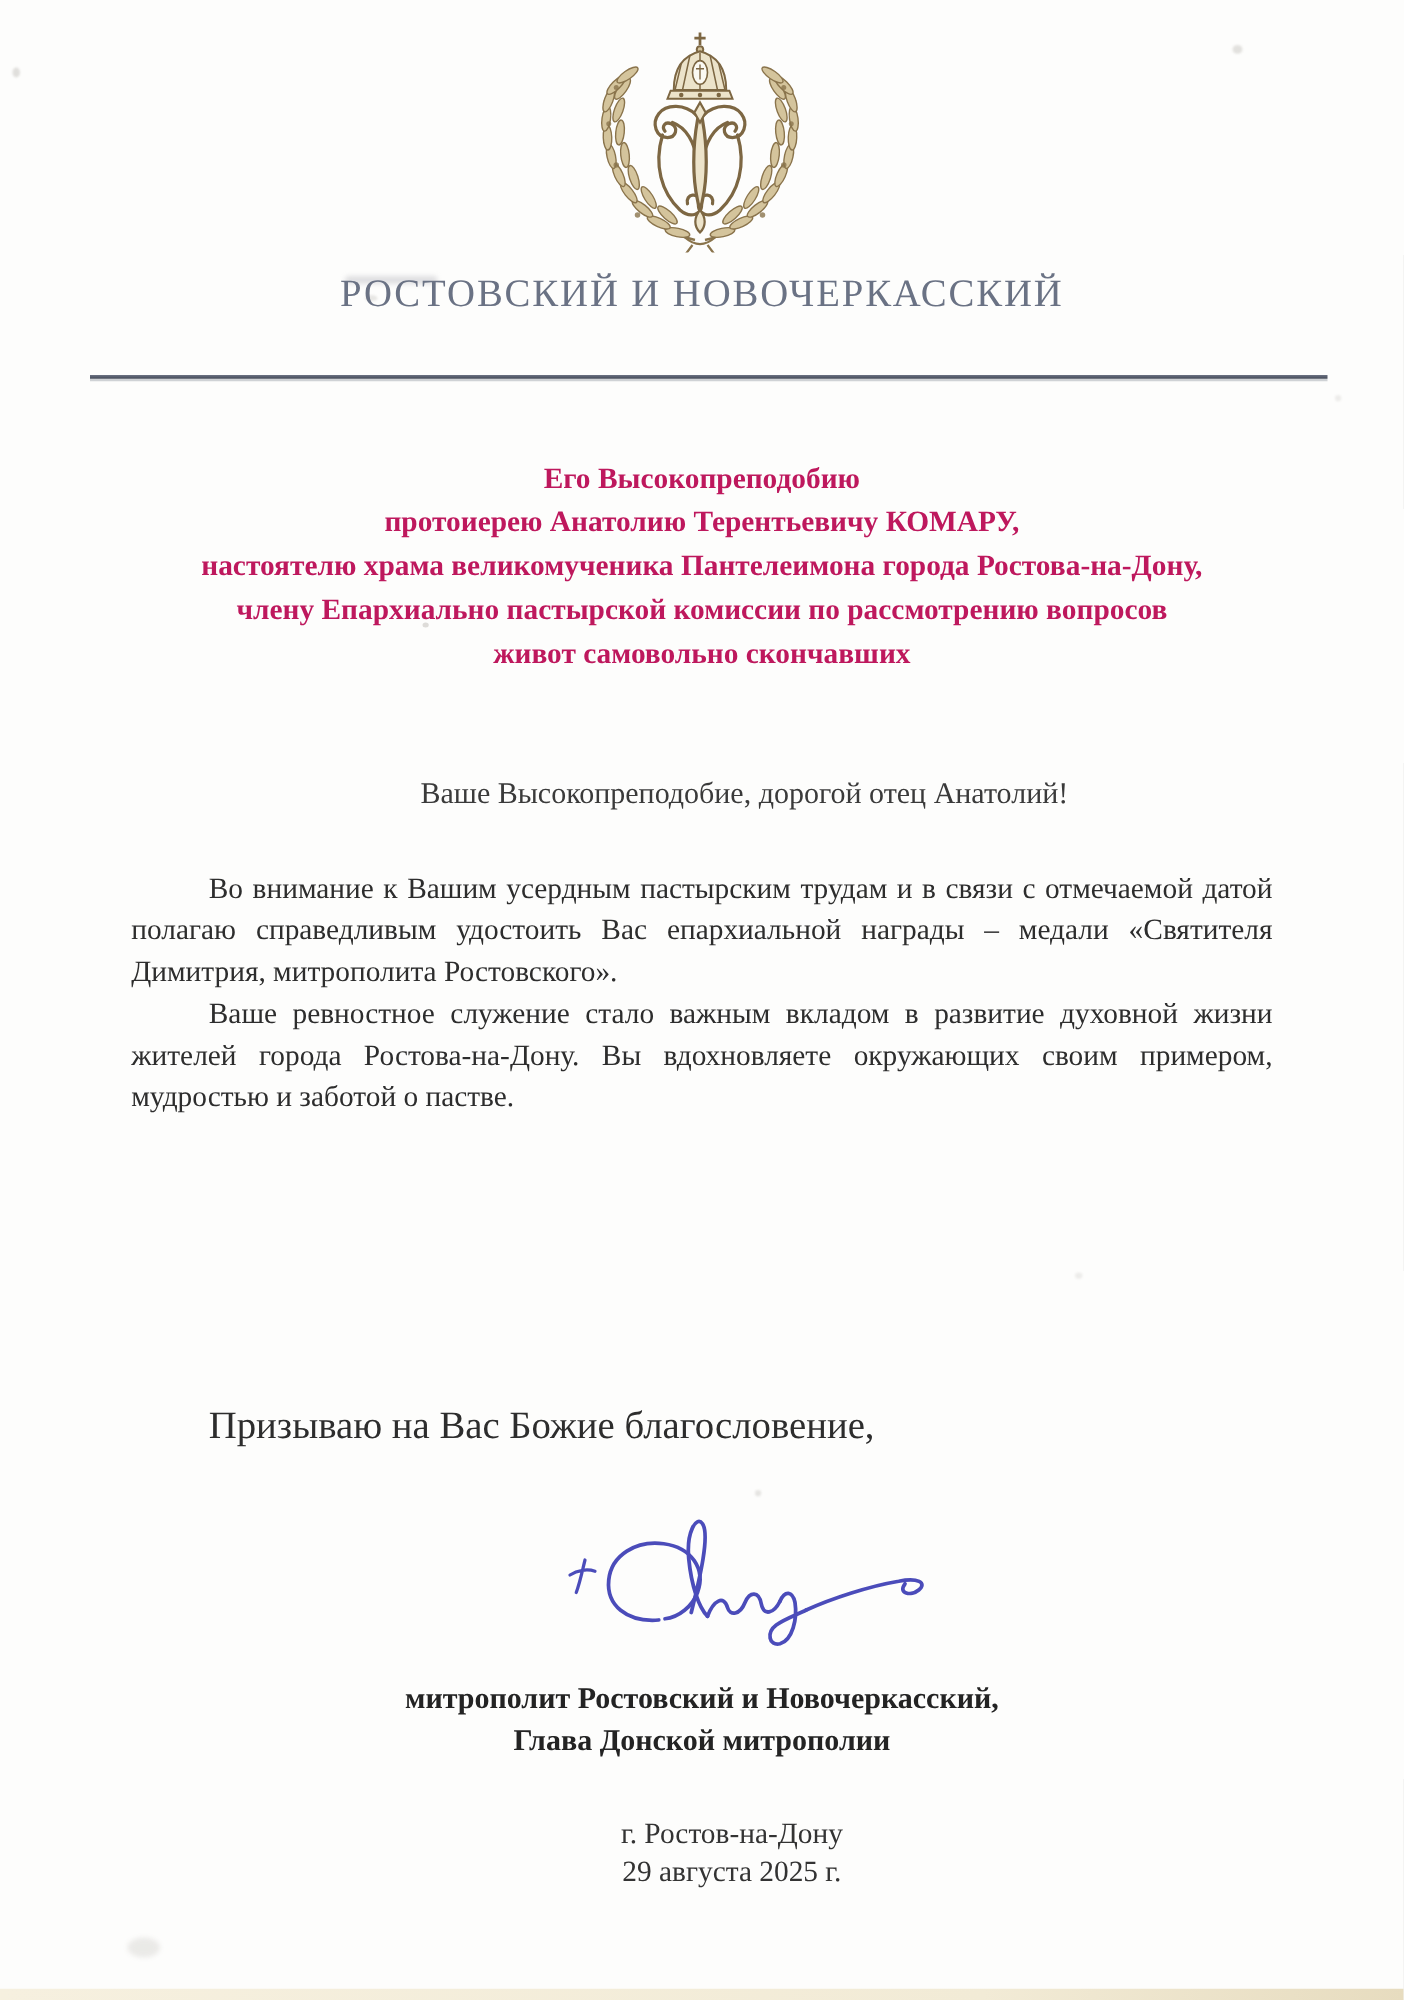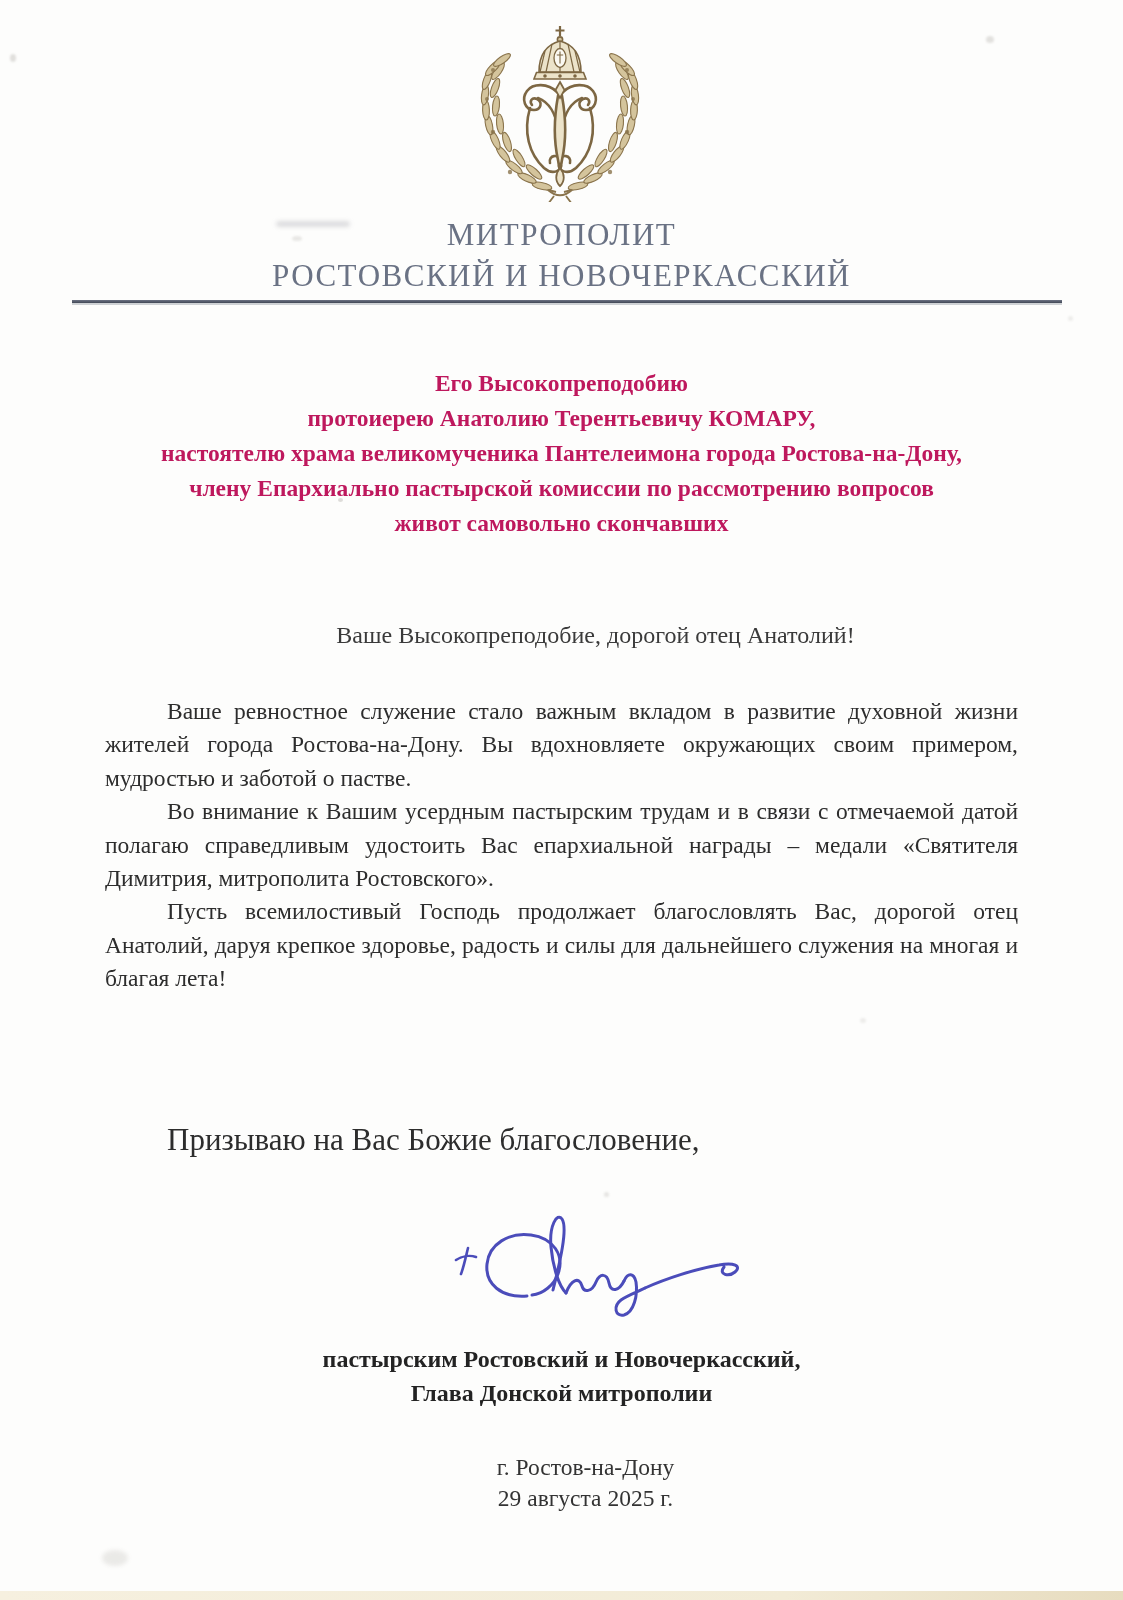--- a/index.html
+++ b/index.html
@@ -147,58 +147,56 @@
         </g>
         <use href="#mhalf" transform="translate(200,0) scale(-1,1)"></use>
         <path d="M98,76 C 94,98 94,122 98,140 C 99,147 101,147 102,140 C 106,122 106,98 102,76 C 101,70 99,70 98,76 Z" fill="#ece3ca"></path>
         <path d="M100,62 l4.5,8 -4.5,8 -4.5,-8 z" fill="#ece3ca" stroke-width="1.8"></path>
         <path d="M100,148 C 95,154 95,161 100,166 C 105,161 105,154 100,148 Z" fill="#ece3ca" stroke-width="1.8"></path>
       </g>
     </svg>
   </div>
 
   <div class="lh-title">
-    <span class="t1">МИТРОПОЛИТ</span>
     <span class="t2">РОСТОВСКИЙ И НОВОЧЕРКАССКИЙ</span>
   </div>
   <div class="lh-rule"></div>
 
   <section class="addressee">
     <div>Его Высокопреподобию</div>
     <div>протоиерею Анатолию Терентьевичу КОМАРУ,</div>
     <div>настоятелю храма великомученика Пантелеимона города Ростова-на-Дону,</div>
     <div>члену Епархиально пастырской комиссии по рассмотрению вопросов</div>
     <div>живот самовольно скончавших</div>
   </section>
 
   <div class="salutation">Ваше Высокопреподобие, дорогой отец Анатолий!</div>
 
   <section class="body-text">
+    <p>Во внимание к Вашим усердным пастырским трудам и в связи с отмечаемой датой полагаю справедливым удостоить Вас епархиальной награды – медали «Святителя Димитрия, митрополита Ростовского».</p>
     <p>Ваше ревностное служение стало важным вкладом в развитие духовной жизни жителей города Ростова-на-Дону. Вы вдохновляете окружающих своим примером, мудростью и заботой о пастве.</p>
-    <p>Во внимание к Вашим усердным пастырским трудам и в связи с отмечаемой датой полагаю справедливым удостоить Вас епархиальной награды – медали «Святителя Димитрия, митрополита Ростовского».</p>
-    <p>Пусть всемилостивый Господь продолжает благословлять Вас, дорогой отец Анатолий, даруя крепкое здоровье, радость и силы для дальнейшего служения на многая и благая лета!</p>
   </section>
 
   <p class="closing">Призываю на Вас Божие благословение,</p>
 
   <div class="signature">
     <svg width="340" height="132" viewBox="0 0 340 132">
       <g fill="none" stroke="#3c3eb5" stroke-width="3" stroke-linecap="round" opacity=".92">
         <path d="M21,60 C27,56 35,55 41,57 M33,48 C31,56 29,66 26,74" stroke-width="2.6"></path>
         <path d="M92,96 C 66,98 50,84 52,64 C 54,44 74,32 96,35 C 118,38 130,55 123,74 C 119,85 108,94 97,95"></path>
         <path d="M118,90 C 125,62 133,28 127,19 C 122,12 114,26 116,47 C 118,68 124,86 131,93"></path>
         <path d="M131,93 C 136,80 144,76 147,86 C 149,93 157,92 161,82 C 165,73 172,73 174,83 C 176,93 184,91 189,81"></path>
         <path d="M189,81 C 193,72 199,73 201,82 C 203,95 199,112 189,115 C 180,117 178,106 186,100 C 193,95 202,92 210,88"></path>
         <path d="M210,88 C 230,79 260,69 284,65 C 299,62 307,66 300,72 C 294,77 283,75 289,67"></path>
       </g>
     </svg>
   </div>
 
   <div class="signoff">
-    <div>пастырским Ростовский и Новочеркасский,</div>
+    <div>митрополит Ростовский и Новочеркасский,</div>
     <div>Глава Донской митрополии</div>
   </div>
 
   <div class="place-date">
     <div>г. Ростов-на-Дону</div>
     <div>29 августа 2025 г.</div>
   </div>
 
 </div>
 

